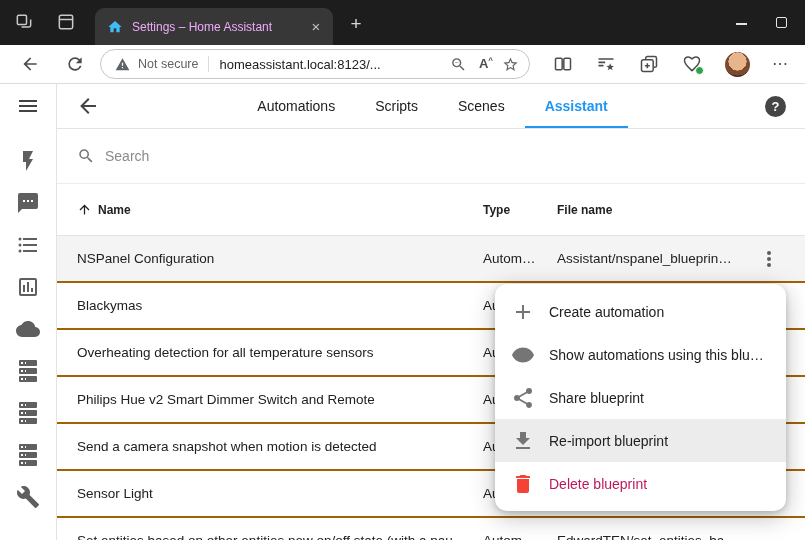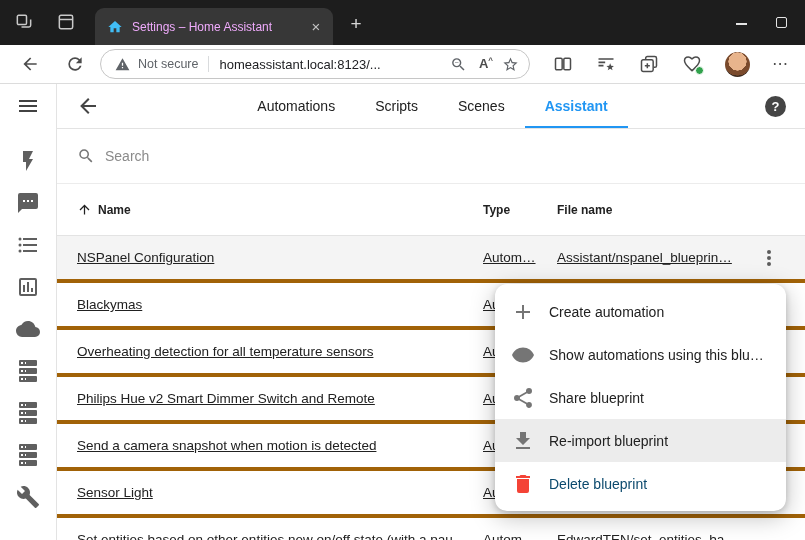--- a/index.html
+++ b/index.html
@@ -73,32 +73,32 @@
   .search-ic svg { width:100%; height:100%; display:block; }
   .search-input { border:none; outline:none; flex:1; margin-left:10px; font-size:14px; color:#4d7c0f; font-family:inherit; }
   .search-input::placeholder { color:#8a8a8a; }
 
   .grid { display:grid; grid-template-columns:406px 74px 200px 1fr; padding-left:20px; align-items:center; }
   .thead { height:52px; flex:0 0 52px; border-bottom:1px solid #e3e3e3; font-size:12px; font-weight:bold; color:#212121; }
   .th-name { display:flex; align-items:flex-end; gap:6px; }
   .sort-ic { width:15px; height:15px; color:#212121; }
   .sort-ic svg { width:100%; height:100%; display:block; }
 
-  .trow { height:47px; border-bottom:4px solid #a16207; font-size:13.5px; color:#212121;text-decoration:underline; }
+  .trow { height:47px; border-bottom:2px solid #a16207; font-size:13.5px; color:#212121; }
   .trow.hovered { background:#f4f4f4; }
   .cell { white-space:nowrap; overflow:hidden; text-overflow:ellipsis; padding-right:16px; }
   .row-dots { width:24px; height:24px; color:#5c5c5c; justify-self:start; }
   .row-dots svg { width:100%; height:100%; display:block; }
 
   
   .ctx { position:absolute; left:495px; top:284px; width:291px; background:#fff; border-radius:12px;
          box-shadow:0 6px 24px rgba(0,0,0,.26), 0 2px 6px rgba(0,0,0,.18); padding:6px 0; z-index:20; }
   .ctx-item { height:43px; display:flex; align-items:center; padding:0 16px; font-size:14px; color:#212121; cursor:default; }
   .ctx-item.hovered { background:#ececec; }
-  .ctx-item.danger { color:#0c4a6e; }
+  .ctx-item.danger { color:#be185d; }
   .mi { width:24px; height:24px; color:#757575; margin-right:14px; flex:0 0 auto; }
   .mi svg { width:100%; height:100%; display:block; }
   .ctx-item.danger .mi { color:#f44336; }
   .ctx-label { white-space:nowrap; overflow:hidden; text-overflow:ellipsis; }
 </style>
 </head>
 <body>
 
 <div class="screen">
 

